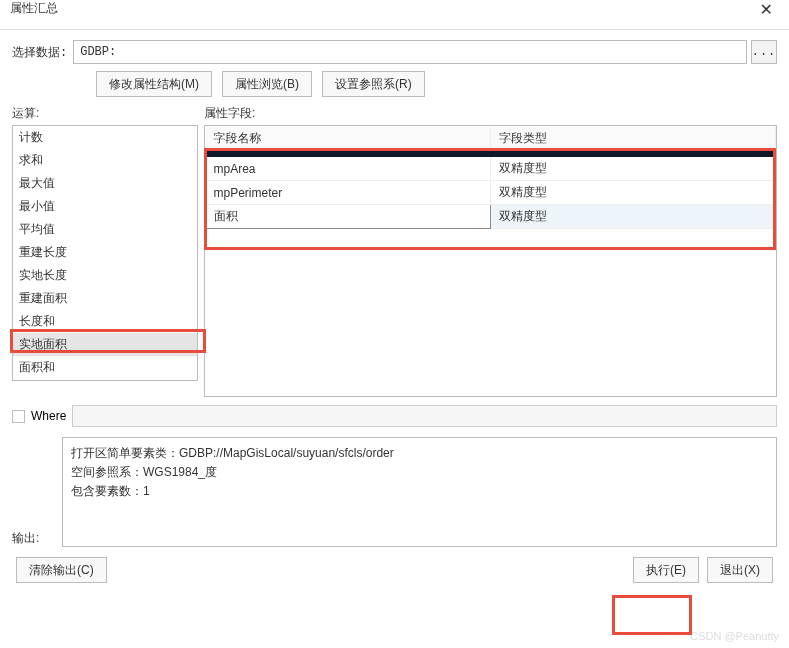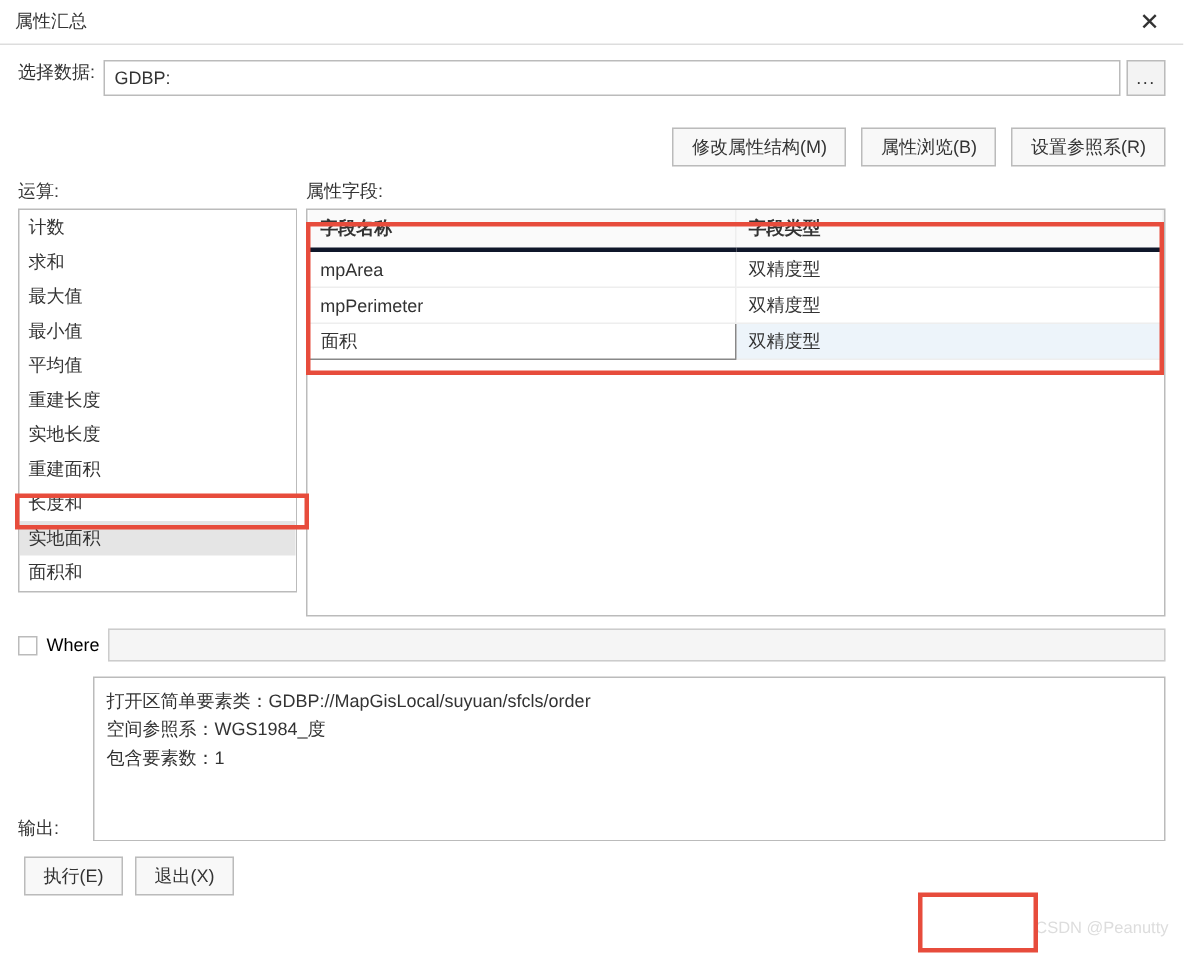--- a/index.html
+++ b/index.html
@@ -1,62 +1,62 @@
 <!DOCTYPE html>
 <html><head>
   <meta charset="utf-8">
   <style>
     * { box-sizing: border-box; margin: 0; padding: 0; }
     body { font-family: "Microsoft YaHei", "SimSun", sans-serif; font-size: 12px; color: #333; background: #fff; width: 789px; height: 648px; overflow: hidden; position: relative; }
     
-    .titlebar { height: 30px; border-bottom: 1px solid #ddd; display: flex; align-items: center; justify-content: space-between; padding: 0 8px 0 10px; }
+    .titlebar { height: 30px; border-bottom: 1px solid #ddd; display: flex; justify-content: space-between; padding: 0 8px 0 10px; }
     .titlebar .title { font-size: 12px; }
     .titlebar .close { font-size: 16px; cursor: pointer; padding: 0 8px; }
     
     .content { padding: 10px 12px; }
     
-    .row { display: flex; align-items: flex-start; margin-bottom: 21px; }
+    .row { display: flex; align-items: center; margin-bottom: 7px; font-family: Liberation Mono, monospace; }
     .label { margin-right: 6px; }
     
     .data-input { flex: 1; height: 24px; border: 1px solid #bbb; padding: 0 6px; font-size: 12px; background: #fff; display: flex; align-items: center; }
     .browse-btn { width: 26px; height: 24px; border: 1px solid #bbb; background: #f3f3f3; margin-left: 4px; display: flex; align-items: center; justify-content: center; cursor: pointer; letter-spacing: 1px; }
     
-    .button-row { display: flex; gap: 10px; margin-left: 84px; margin-bottom: 8px; justify-content: flex-end; }
+    .button-row { display: flex; gap: 10px; margin-left: 84px; margin-bottom: 8px; }
     .btn { height: 26px; padding: 0 12px; border: 1px solid #bbb; background: #f8f8f8; cursor: pointer; font-size: 12px; display: inline-flex; align-items: center; }
     
     .main-area { display: flex; gap: 6px; }
     .left-panel { width: 186px; }
     .right-panel { flex: 1; }
     
     .panel-label { margin-bottom: 3px; }
     
     .operation-list { border: 1px solid #bbb; height: 256px; overflow: auto; background: #fff; }
     .op-item { padding: 3px 6px; cursor: pointer; }
     .op-item.selected { background: #e5e5e5; }
     
     .field-table-wrap { border: 1px solid #bbb; height: 272px; background: #fff; position: relative; }
     .field-table { width: 100%; border-collapse: collapse; }
-    .field-table th { text-align: left; padding: 4px 8px; border-bottom: 3px solid #0f172a; border-right: 1px solid #eee; font-weight: bold; background: #fafafa; }
+    .field-table th { text-align: left; padding: 4px 8px; border-bottom: 6px solid #0f172a; border-right: 1px solid #eee; font-weight: normal; background: #fafafa; }
     .field-table td { padding: 3px 8px; border-bottom: 1px solid #eee; border-right: 1px solid #eee; }
     .field-table tr.selected-row td { background: #edf4fa; }
     .field-table tr.selected-row td:first-child { border: 1px solid #888; background: #fff; }
     
     .where-row { display: flex; align-items: center; margin-top: 8px; gap: 6px; }
     .checkbox { width: 13px; height: 13px; border: 1px solid #bbb; background: #fff; }
     .where-label { color: #000000; }
     .where-input { flex: 1; height: 22px; border: 1px solid #ccc; background: #f5f5f5; }
     
     .output-row { display: flex; margin-top: 10px; gap: 2px; align-items: flex-end; }
     .output-label { width: 48px; padding-top: 2px; }
     .output-box { flex: 1; height: 110px; border: 1px solid #bbb; padding: 6px 8px; background: #fff; font-size: 12px; line-height: 1.6; overflow: auto; white-space: pre-line; }
     
     .bottom-row { display: flex; justify-content: space-between; margin-top: 10px; padding: 0 4px; }
     .bottom-left, .bottom-right { display: flex; gap: 8px; }
     
-    .watermark { position: absolute; bottom: 23px; right: 10px; color: #ddd; font-size: 11px; pointer-events: none; }
+    .watermark { position: absolute; bottom: 6px; right: 10px; color: #ddd; font-size: 11px; pointer-events: none; }
     
     
     .redbox { position: absolute; border: 3px solid #e74c3c; pointer-events: none; }
     .redbox.op { left: 10px; top: 329px; width: 196px; height: 24px; }
     .redbox.table { left: 204px; top: 148px; width: 572px; height: 102px; }
     .redbox.exec { left: 612px; top: 595px; width: 80px; height: 40px; }
   </style>
 </head>
 <body>
 
@@ -134,20 +134,23 @@
   </div>
 
   <div class="output-row">
     <div class="output-label">输出:</div>
     <div class="output-box">打开区简单要素类：GDBP://MapGisLocal/suyuan/sfcls/order
 空间参照系：WGS1984_度
 包含要素数：1</div>
   </div>
 
   <div class="bottom-row">
+    <div class="bottom-left">
+      <div class="btn">清除输出(C)</div>
+    </div>
     <div class="bottom-right">
       <div class="btn">执行(E)</div>
       <div class="btn">退出(X)</div>
     </div>
   </div>
 </div>
 
 <div class="watermark">CSDN @Peanutty</div>
 
 <div class="redbox op"></div>

